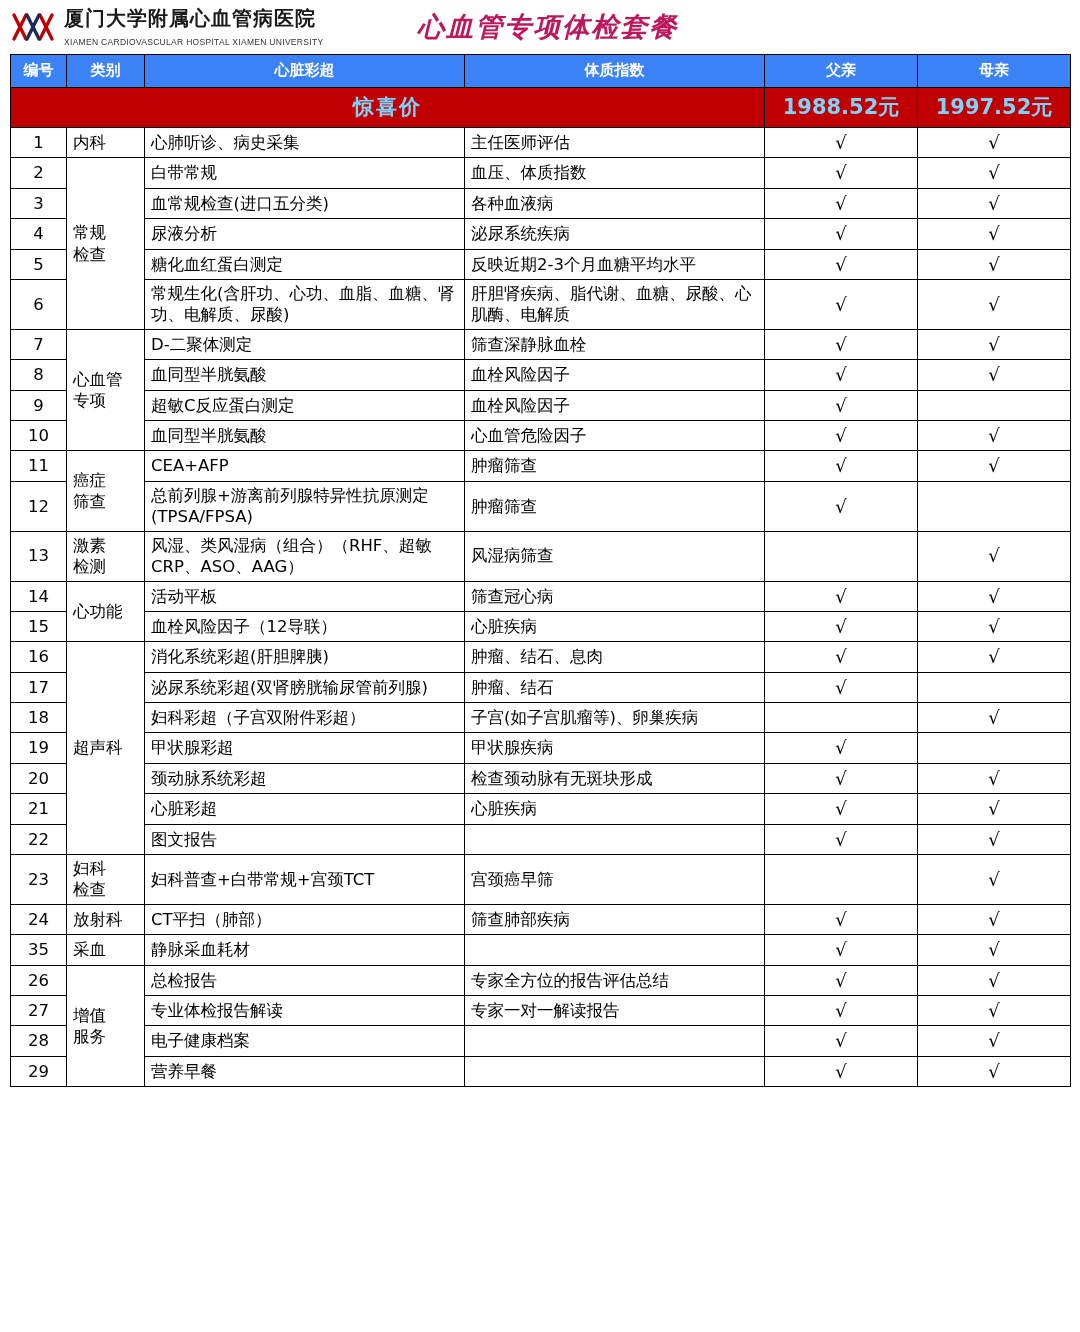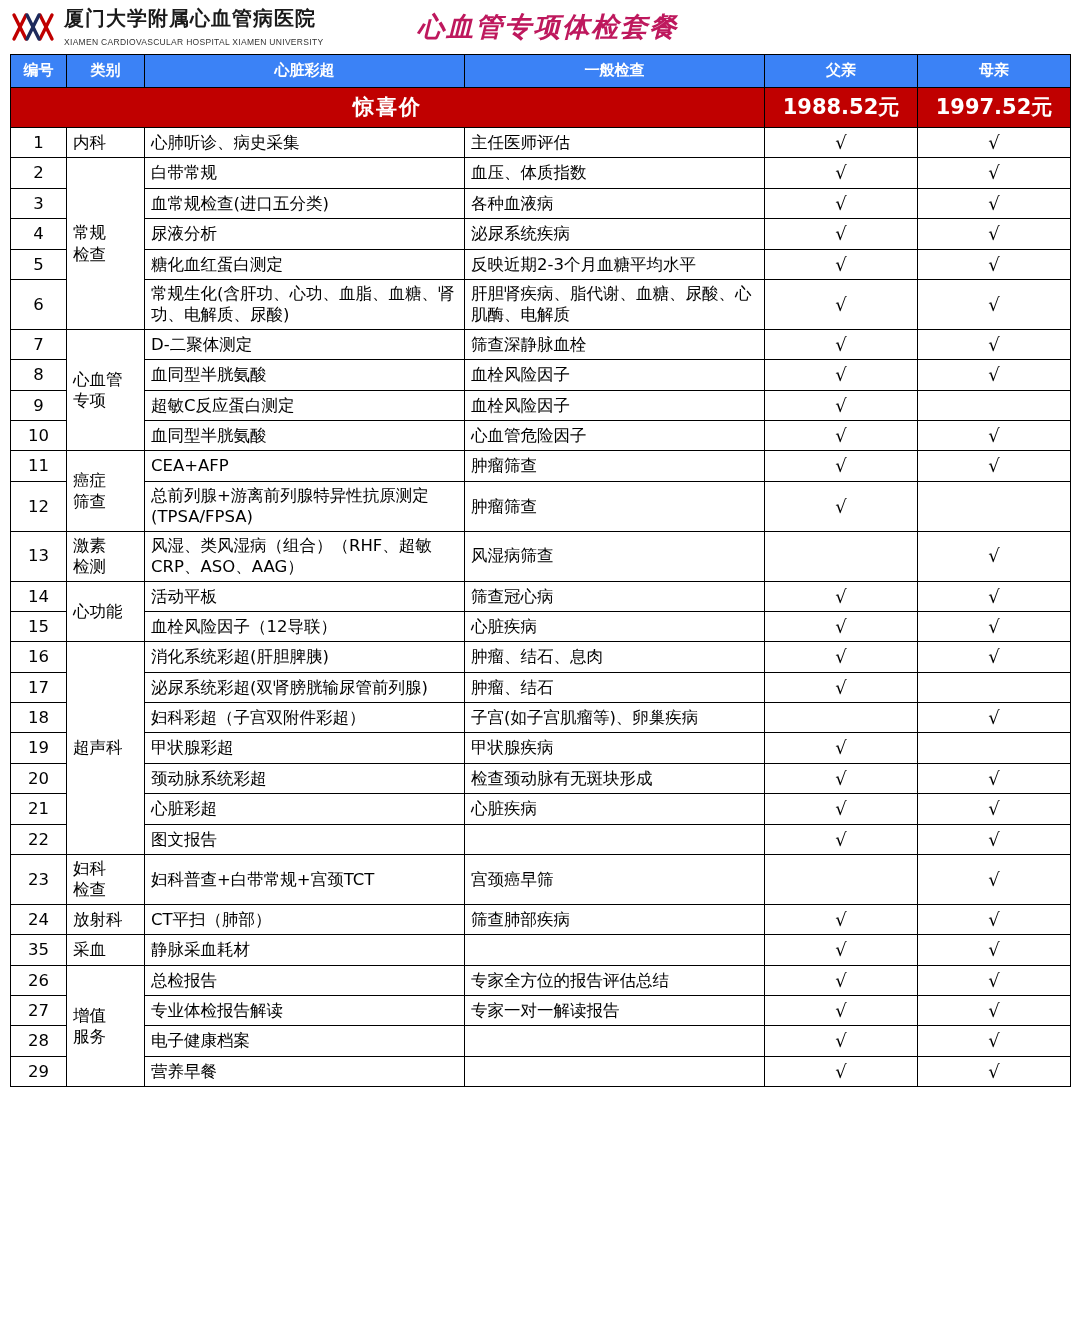--- a/index.html
+++ b/index.html
@@ -92,21 +92,21 @@
   }
   .col-no    { width: 56px; }
   .col-cat   { width: 78px; }
   .col-item  { width: 320px; }
   .col-cont  { width: 300px; }
   .col-f     { width: 153px; }
   .col-m     { width: 153px; }
 
   .price-row td {
     background: #c00000;
-    color: #ffffff;
+    color: #7dd3fc;
     font-weight: bold;
     text-align: center;
     height: 40px;
     font-size: 21px;
   }
   .price-label { letter-spacing: 2px; }
   td.cat { text-align: left; }
   td.check { text-align: center; font-size: 18px; font-family: "DejaVu Sans", sans-serif; }
   .no { text-align: center; }
 </style>
@@ -146,21 +146,21 @@
         <col class="col-item">
       <col class="col-cont">
         <col class="col-f">
         <col class="col-m">
     </colgroup>
     <thead>
       <tr>
         <th>编号</th>
         <th>类别</th>
         <th>心脏彩超</th>
-        <th>一般检查</th>
+        <th>体质指数</th>
         <th>父亲</th>
         <th>母亲</th>
       </tr>
     </thead>
     <tbody>
       <tr class="price-row">
         <td class="price-label" colspan="4">惊喜价</td>
         <td>1988.52元</td>
         <td>1997.52元</td>
       </tr>

